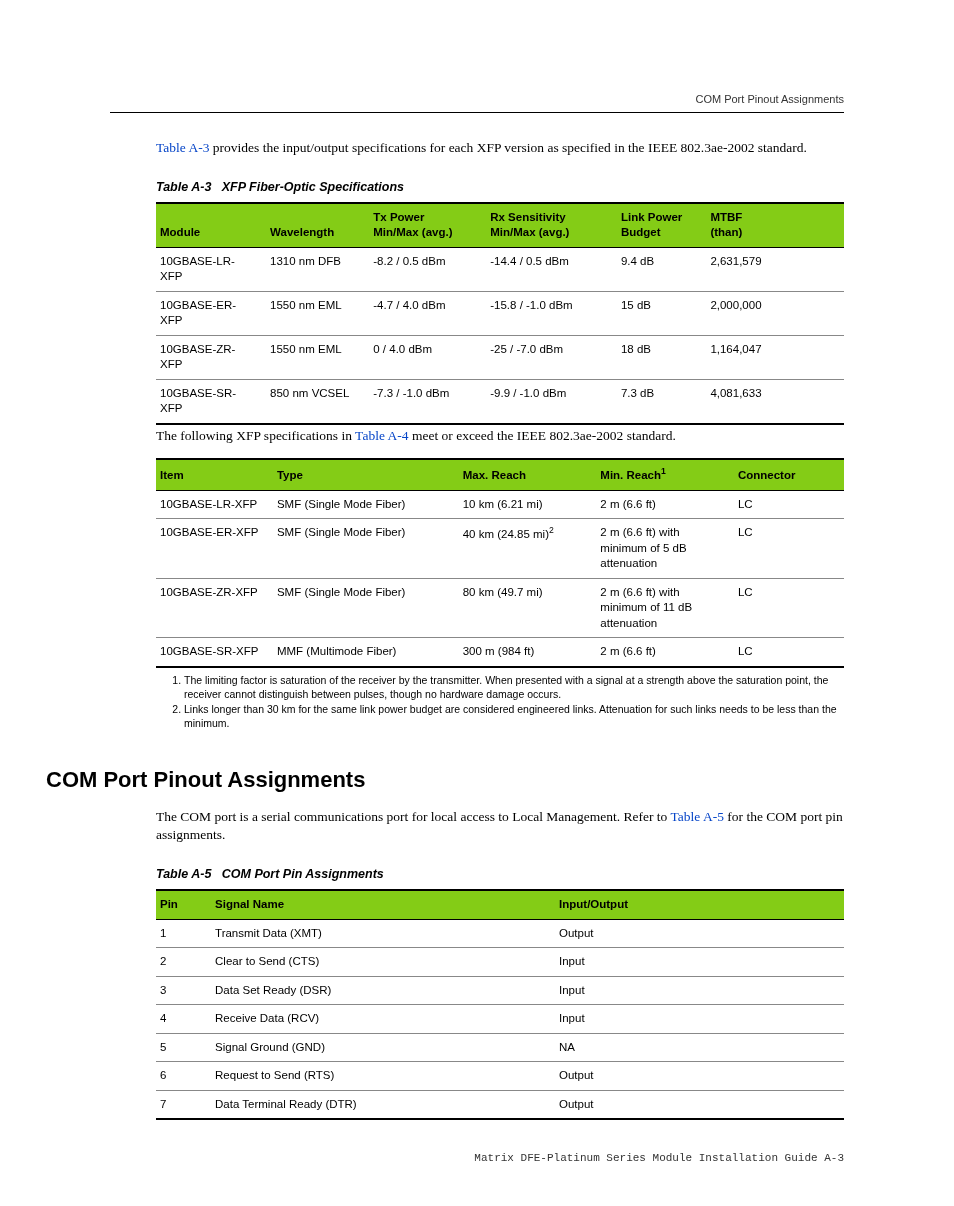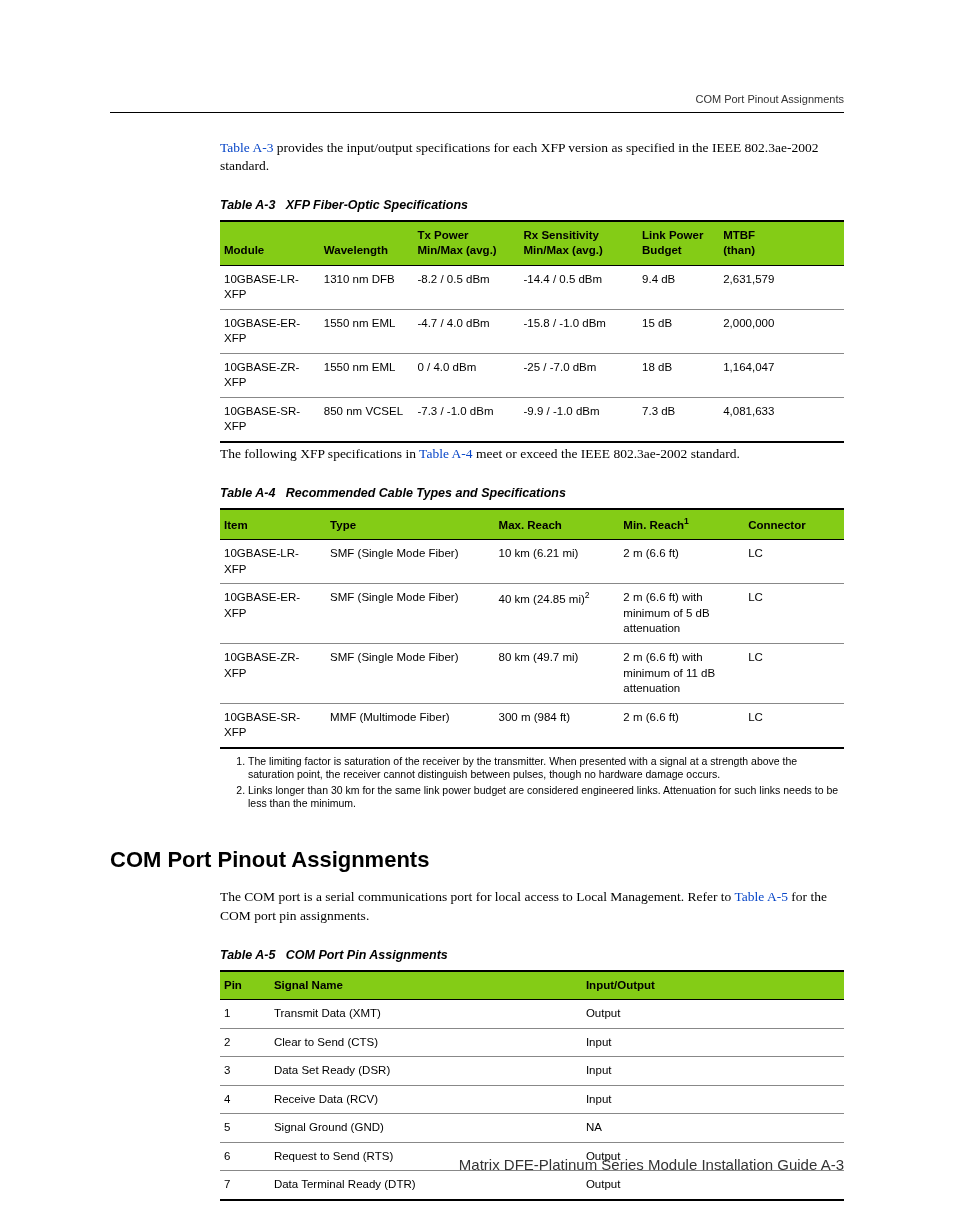--- a/index.html
+++ b/index.html
@@ -6,21 +6,21 @@
     margin: 0;
     background: #fff;
     font-family: "Times New Roman", Georgia, serif;
     color: #000;
   }
   .page {
     width: 954px;
     height: 1206px;
     position: relative;
     box-sizing: border-box;
-    padding: 95px 110px 60px 110px;
+    padding: 95px 110px 60px 46px;
   }
   .running-head {
     position: absolute;
     top: 93px;
     right: 110px;
     font-family: Arial, Helvetica, sans-serif;
     font-size: 11px;
     color: #333;
   }
   .top-rule {
@@ -79,24 +79,24 @@
   }
   .footnotes li { margin-bottom: 2px; }
   h2.section {
     font-family: Arial, Helvetica, sans-serif;
     font-weight: bold;
     font-size: 22px;
     margin: 34px 0 6px -110px;
   }
   .footer {
     position: absolute;
-    bottom: 33px;
+    bottom: 42px;
     right: 110px;
-    font-family: Liberation Sans, sans-serif;
-    font-size: 15px;
+    font-family: Liberation Mono, monospace;
+    font-size: 11px;
     color: #333;
   }
   sup { font-size: 0.75em; }
 </style>
 </head>
 <body>
 
 <div class="page">
   <div class="running-head">COM Port Pinout Assignments</div>
   <div class="top-rule"></div>
@@ -155,23 +155,20 @@
             <td>7.3 dB</td>
             <td>4,081,633</td>
           </tr>
         </tbody>
     </table>
 
     <p style="margin-top:2px">
       <span>The following XFP specifications in </span><span class="link">Table A-4</span><span> meet or exceed the IEEE 802.3ae-2002 standard.</span>
     </p>
 
-    <div class="table-caption">
-      <span>Table A-4</span>&nbsp;&nbsp;&nbsp;<span>Recommended Cable Types and Specifications</span>
-    </div>
 
     <table class="spec">
       <thead>
         <tr>
           <th style="width:17%">Item</th>
           <th style="width:27%">Type</th>
           <th style="width:20%">Max. Reach</th>
           <th style="width:20%"><span>Min. Reach</span><sup>1</sup></th>
           <th>Connector</th>
         </tr>

